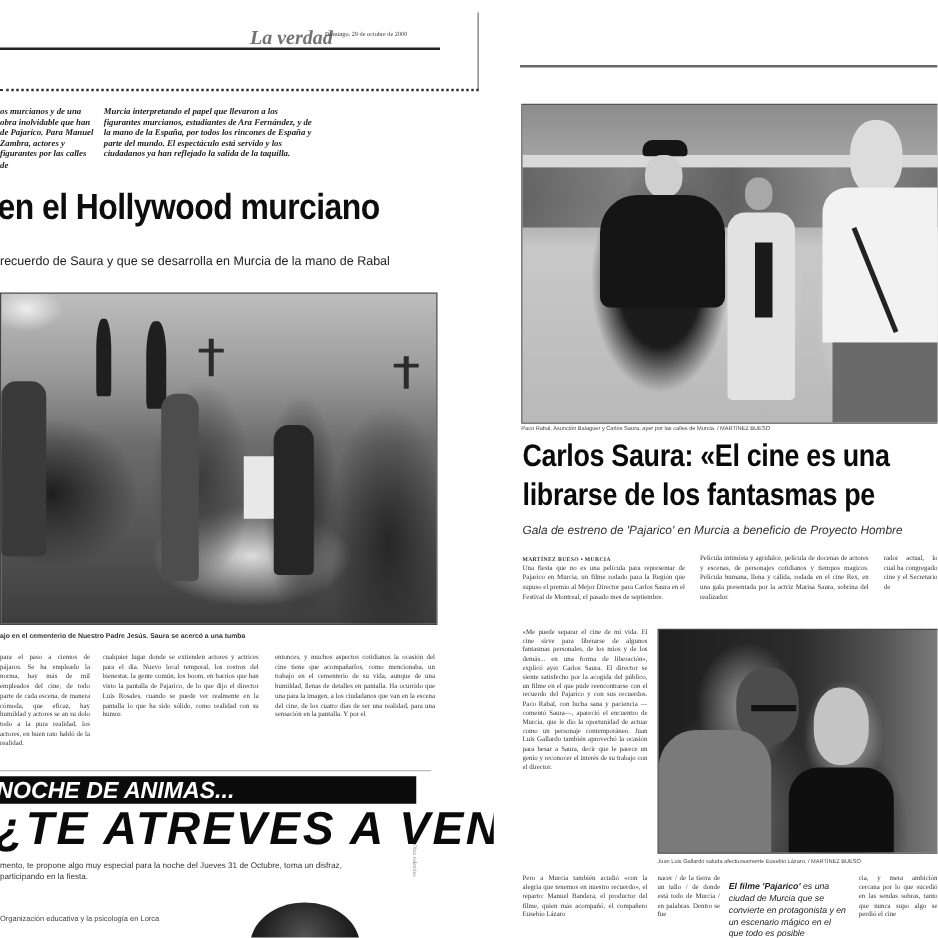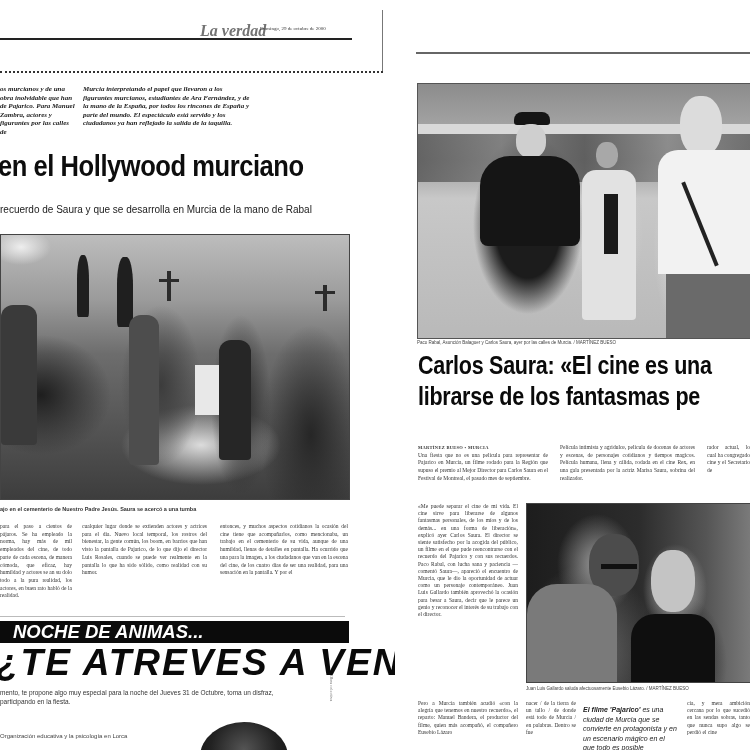--- a/index.html
+++ b/index.html
@@ -80,21 +80,21 @@
     text-align: justify; overflow: hidden;
   }
   #left-body-1 { left: 0; top: 523px; width: 72px; height: 80px; }
   #left-body-2 { left: 82px; top: 523px; width: 125px; height: 80px; }
   #left-body-3 { left: 220px; top: 523px; width: 128px; height: 80px; }
   .faint-rule { position: absolute; left: 0; top: 616px; width: 345px; border-top: 1px solid #bbb; }
   .banner-black {
     position: absolute; left: 0; top: 621px; width: 333px; height: 22px;
     background: #0b0b0b; color: #fff;
     font-family: "Liberation Sans", sans-serif; font-weight: bold; font-style: italic;
-    font-size: 18.5px; line-height: 22px; white-space: nowrap; padding-left: 16px;
+    font-size: 18.5px; line-height: 22px; white-space: nowrap; padding-left: 0;
   }
   .banner-black span { margin-left: -3px; }
   .big-question {
     position: absolute; left: -4px; top: 642px;
     font-family: "Liberation Sans", sans-serif; font-weight: bold; font-style: italic;
     font-size: 37px; letter-spacing: 2px; color: #0a0a0a; white-space: nowrap;
   }
   .ad-text {
     position: absolute; left: 0; top: 688px; width: 300px;
     font-family: "Liberation Sans", sans-serif; font-size: 6.5px; line-height: 9px; color: #333;
@@ -239,20 +239,21 @@
     <div style="position:absolute;left:186px;top:110px;width:14px;height:60px;background:#1a1a1a;"></div>
     <div class="face" style="left:262px;top:12px;width:42px;height:60px;background:#dcdcdc;"></div>
     <div style="position:absolute;left:240px;top:66px;width:93px;height:124px;background:#f2f2f2;border-radius:20px 0 0 0;"></div>
     <div class="bag-strap"></div>
     <div style="position:absolute;left:248px;top:190px;width:85px;height:64px;background:#6a6a6a;"></div>
   </div>
   <div id="saura-caption" class="caption">Paco Rabal, Asunción Balaguer y Carlos Saura, ayer por las calles de Murcia. / MARTÍNEZ BUESO</div>
 
   <div id="headline-right-1" class="headline-right">Carlos Saura: «El cine es una</div>
   <div id="headline-right-2" class="headline-right">librarse de los fantasmas pe</div>
+  <div class="subhead-right">Gala de estreno de 'Pajarico' en Murcia a beneficio de Proyecto Hombre</div>
 
   <div id="right-body-1" class="body-col">
     <div class="byline">MARTÍNEZ BUESO • MURCIA</div>
     <div>Una fiesta que no es una película para representar de Pajarico en Murcia, un filme rodado para la Región que supuso el premio al Mejor Director para Carlos Saura en el Festival de Montreal, el pasado mes de septiembre.</div>
   </div>
   <div id="right-body-2" class="body-col">Película intimista y agridulce, película de docenas de actores y escenas, de personajes cotidianos y tiempos magicos. Película humana, llena y cálida, rodada en el cine Rex, en una gala presentada por la actriz Marisa Saura, sobrina del realizador.</div>
   <div id="right-body-3" class="body-col">rador actual, lo cual ha congregado cine y el Secretario de</div>
   <div id="right-body-4" class="body-col">«Me puede separar el cine de mi vida. El cine sirve para liberarse de algunos fantasmas personales, de los míos y de los demás... en una forma de liberación», explicó ayer Carlos Saura. El director se siente satisfecho por la acogida del público, un filme en el que pude reencontrarse con el recuerdo del Pajarico y con sus recuerdos. Paco Rabal, con lucha sana y paciencia —comentó Saura—, apareció el encuentro de Murcia, que le dio la oportunidad de actuar como un personaje contemporáneo. Juan Luis Gallardo también aprovechó la ocasión para besar a Saura, decir que le parece un genio y reconocer el interés de su trabajo con el director.</div>
 
   <div id="gallardo-photo" class="photo">

